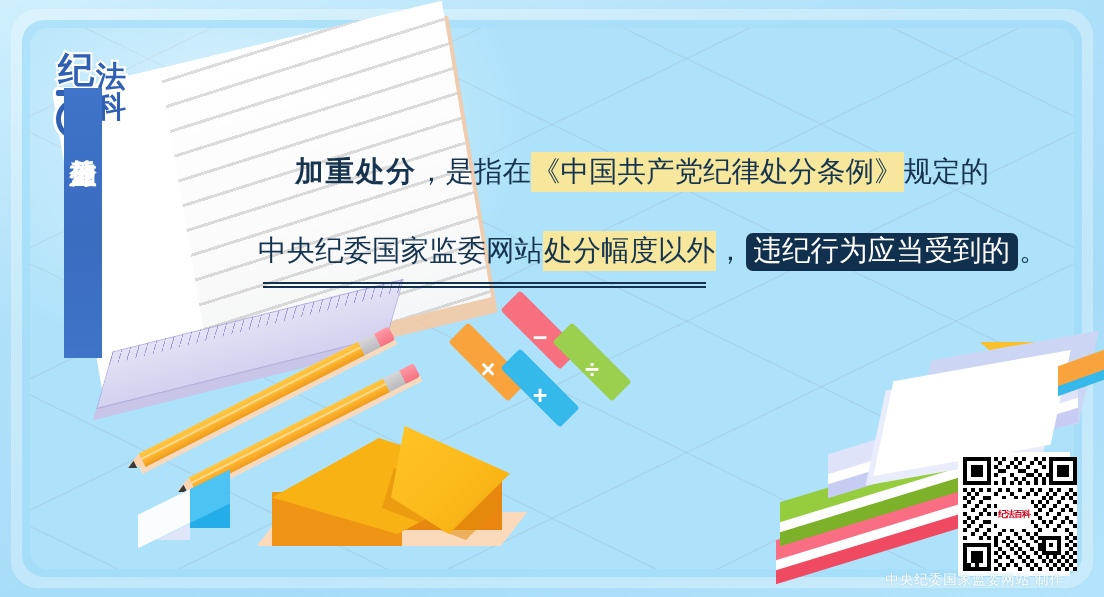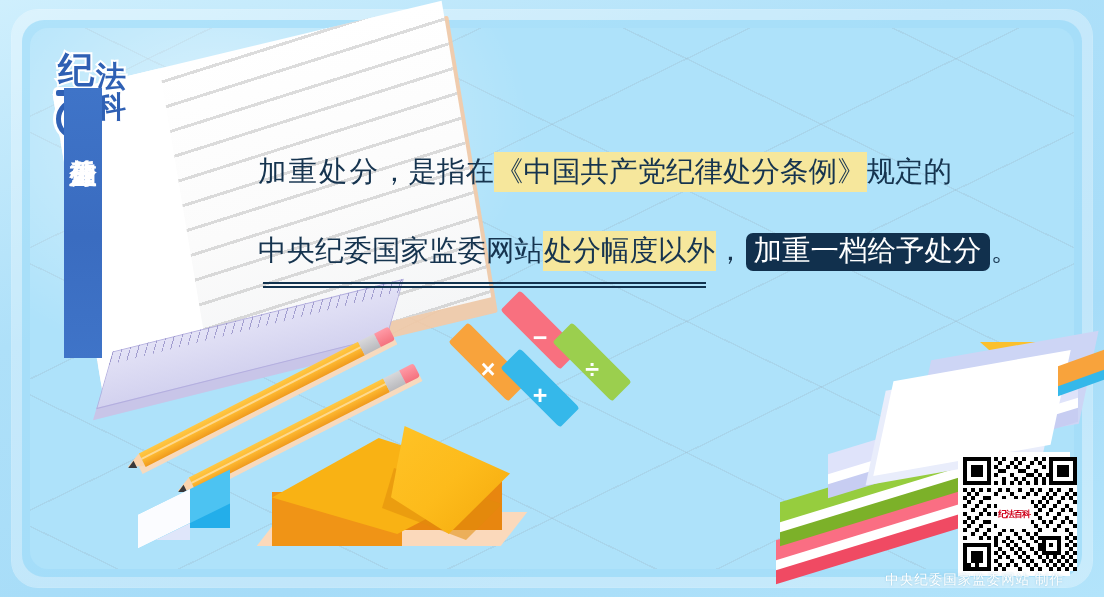--- a/index.html
+++ b/index.html
@@ -121,21 +121,21 @@
 
   
   .text-block{
     position:absolute; left:258px; top:158px; width:740px;
   }
   .line{
     font-size:28.5px; line-height:1; color:#16344f;
     white-space:nowrap; font-family:"Liberation Serif","DejaVu Serif",serif;
   }
   .line1{ margin-bottom:46px; }
-  .lead{ font-weight:400; letter-spacing:2px; }
+  .lead{ font-weight:700; letter-spacing:2px;margin-left:37px; }
   .hl{ background:#f6e79c; padding:4px 1px 5px; }
   .chip{
     display:inline-block;
     background:#11304d; color:#ffffff;
     border-radius:7px; padding:4px 8px 6px;
     margin:0 1px;
   }
   .u2{
     position:absolute; left:5px; top:124px; width:443px; height:6px;
     border-top:2px solid #12334f; border-bottom:2px solid #12334f;
@@ -469,21 +469,21 @@
 
   <div class="banner">
     <span>加重处分</span>
   </div>
 
   <div class="text-block">
     <div class="line line1">
       <span class="lead">加重处分</span><span>，是指在</span><span class="hl">《中国共产党纪律处分条例》</span><span>规定的</span>
     </div>
     <div class="line line2">
-      <span>中央纪委国家监委网站</span><span class="hl">处分幅度以外</span><span>，</span><span class="chip">加重一档给予处分</span><span>。</span>
+      <span>中央纪委国家监委网站</span><span class="hl">处分幅度以外</span><span>，</span><span class="chip">违纪行为应当受到的</span><span>。</span>
     </div>
     <div class="u2"></div>
   </div>
 
   <div class="qr">
     <svg viewBox="0 0 29 29" shape-rendering="crispEdges" aria-hidden="true">
       <rect width="29" height="29" fill="#fff"></rect>
       <g fill="#000">
 
         <path d="M0 0h7v7H0z"></path>

